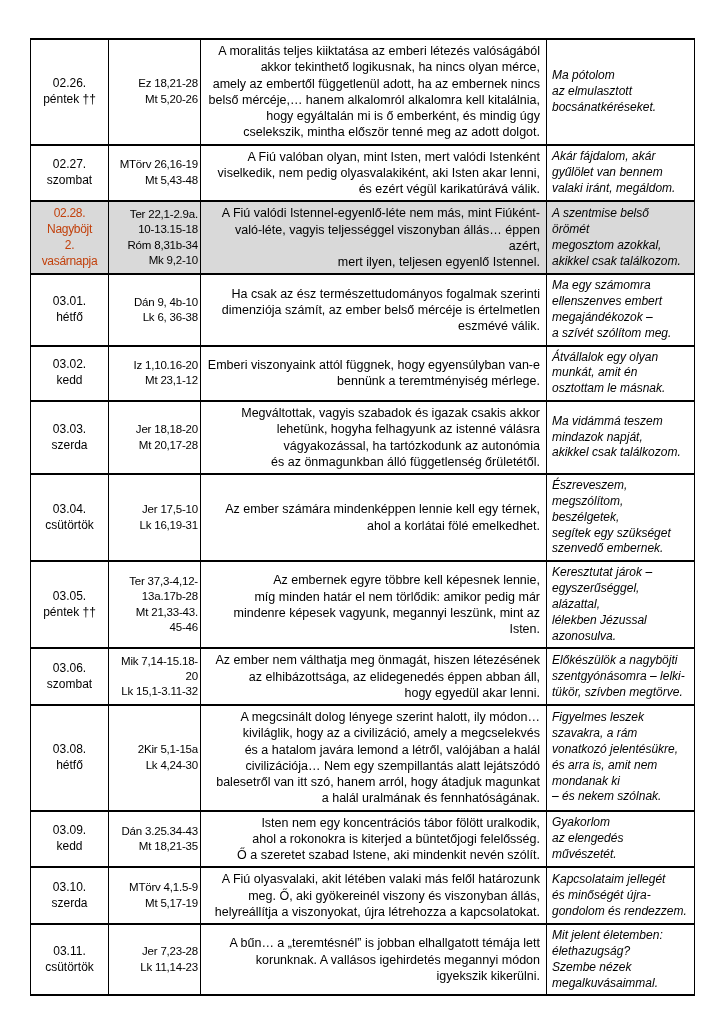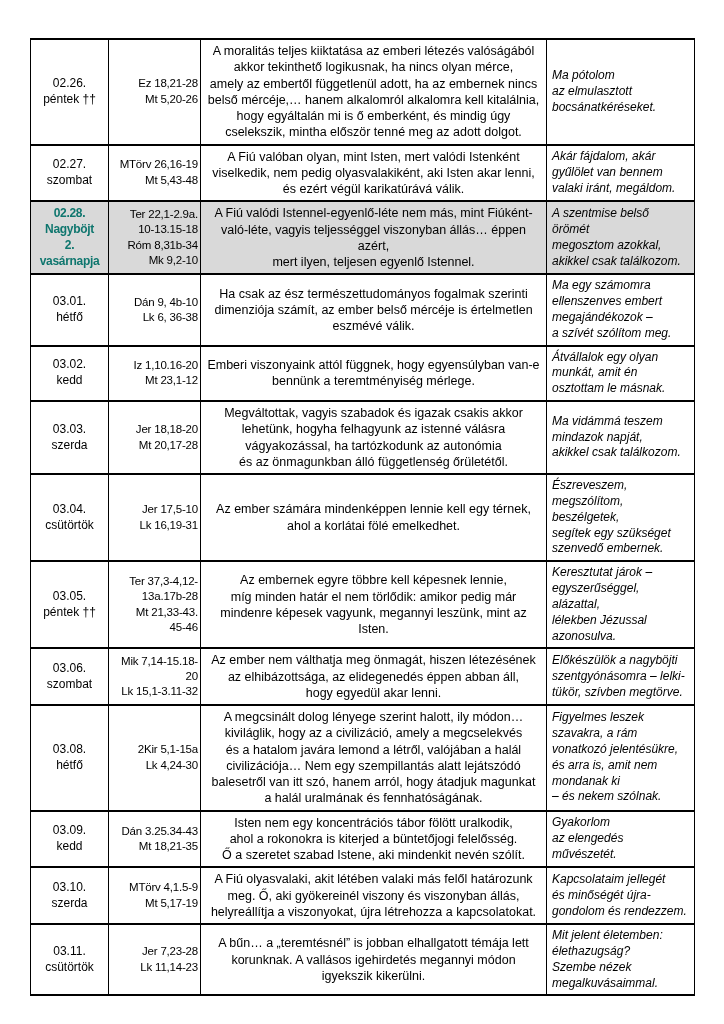--- a/index.html
+++ b/index.html
@@ -38,38 +38,38 @@
     padding: 3px 8px;
   }
   td.c-refs {
     text-align: right;
     font-size: 11.5px;
     line-height: 1.34;
     padding: 3px 2px;
     letter-spacing: -0.2px;
   }
   td.c-med {
-    text-align: center;
+    text-align: right;
     font-size: 12.5px;
     line-height: 1.3;
     padding: 3px 6px;
   }
   td.c-pra {
     text-align: left;
     font-style: italic;
     font-size: 12px;
     line-height: 1.32;
     padding: 3px 5px;
   }
   tr.sunday td {
     background: #d9d9d9;
   }
   tr.sunday td.c-date {
-    color: #0f766e;
-    font-weight: bold;
+    color: #c2410c;
+    font-weight: normal;
     letter-spacing: -0.3px;
   }
 </style>
 </head>
 <body>
 
 <div class="page">
   <table class="cal">
     <colgroup>
       <col style="width:78px">

